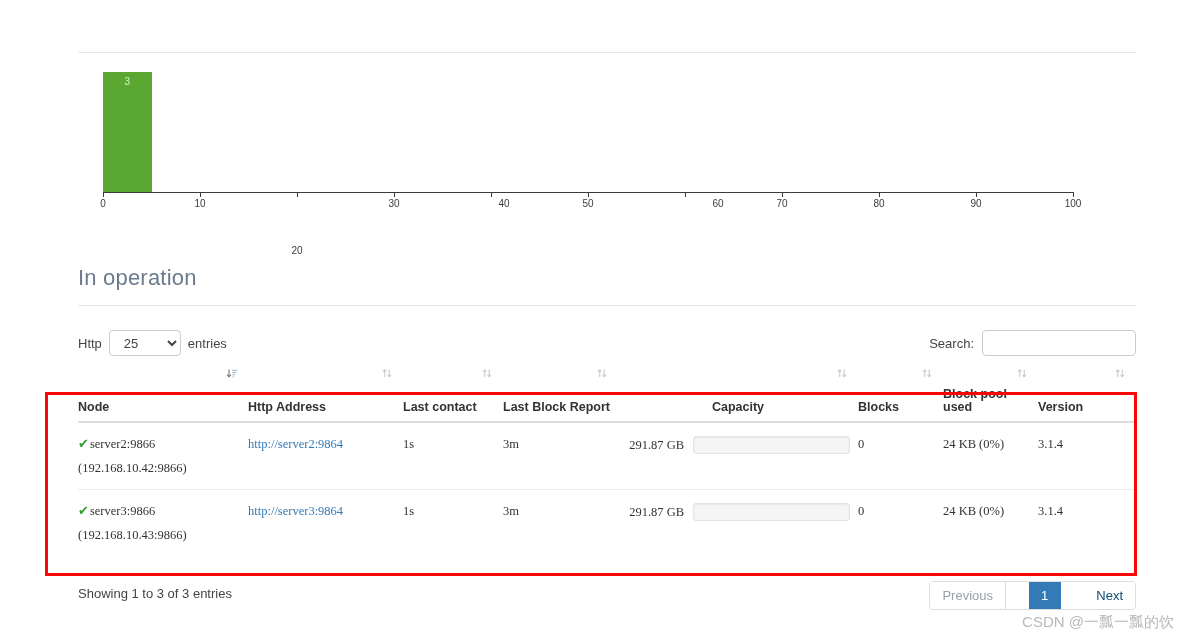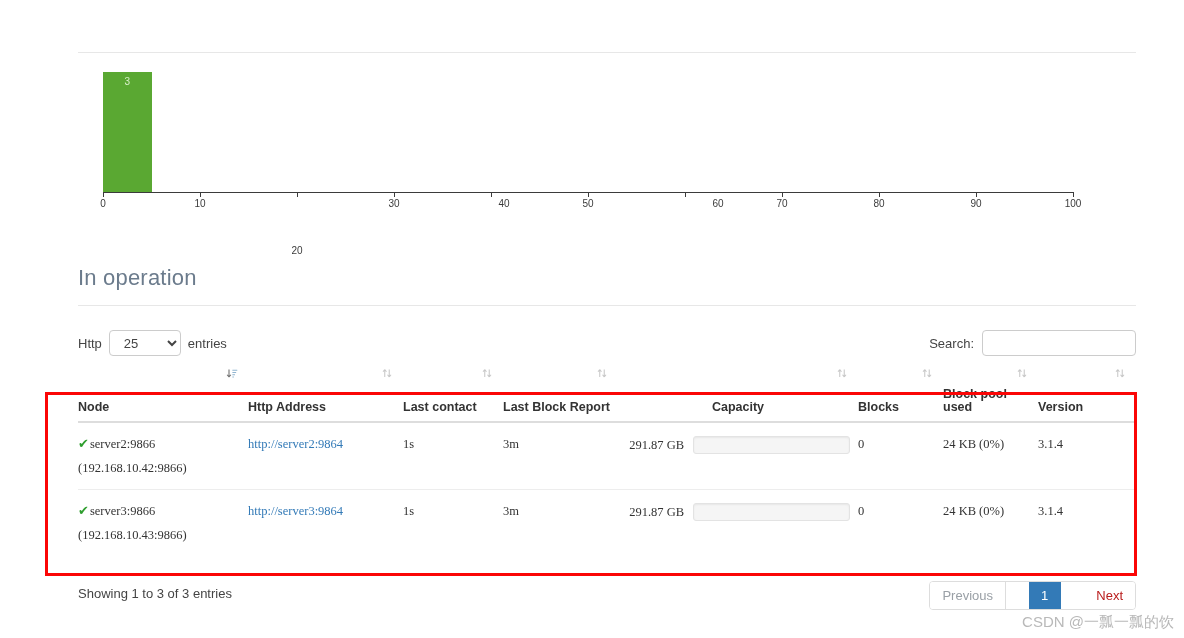--- a/index.html
+++ b/index.html
@@ -245,21 +245,21 @@
     top: 581px;
     display: flex;
     border: 1px solid #dddddd;
     border-radius: 4px;
     overflow: hidden;
     background: #fff;
     gap: 23px;
   }
   .pg {
     font-size: 13px;
-    color: #b91c1c;
+    color: #0c4a6e;
     padding: 6px 12px;
     border-right: 1px solid #dddddd;
     background: #fff;
     white-space: nowrap;
   }
   .pg:last-child { border-right: none; }
   .pg.disabled { color: #9aa0a6; }
   .pg.active {
     background: #337ab7;
     border-color: #337ab7;

